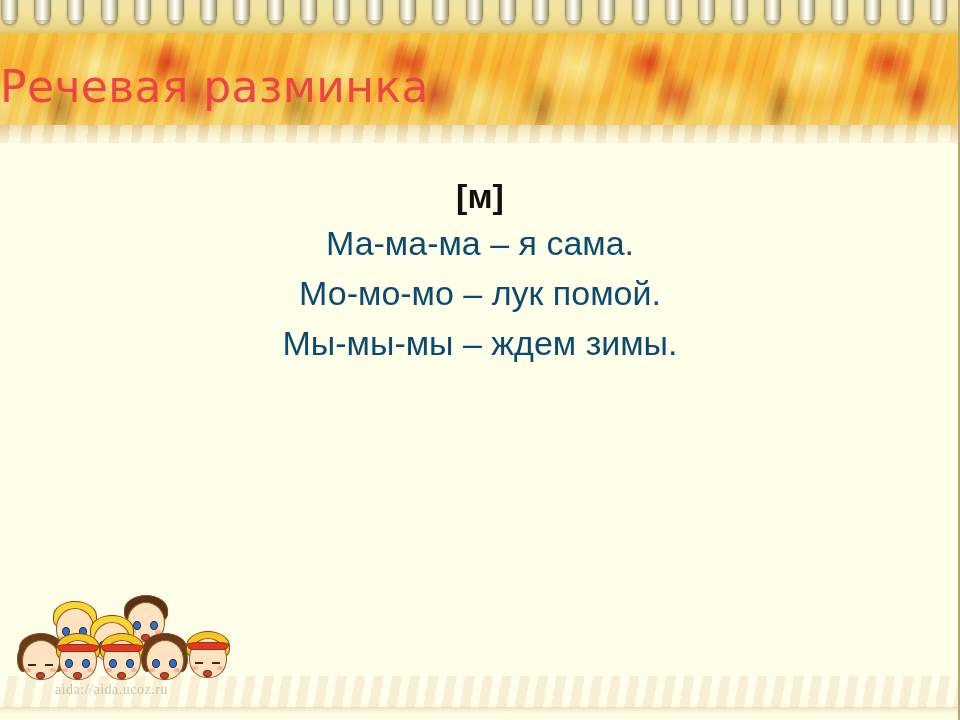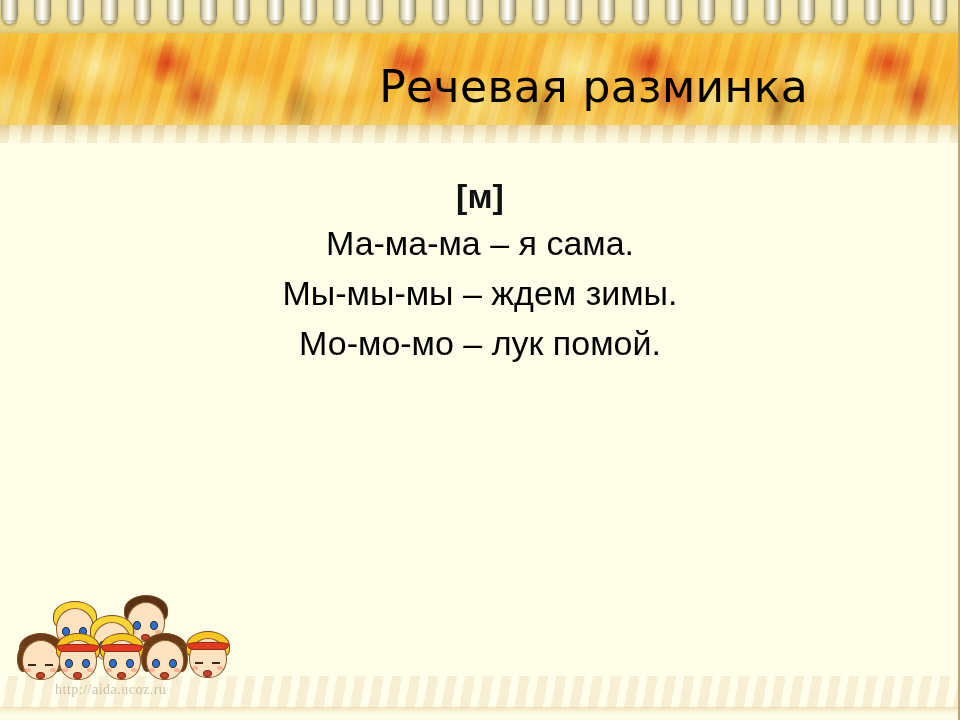--- a/index.html
+++ b/index.html
@@ -155,24 +155,24 @@
     width: 960px; height: 40px;
     background: linear-gradient(to bottom, rgba(255,255,233,0) 0%, rgba(255,255,233,0.55) 55%, #FFFFE9 100%);
   }
 
   
   .slide-title {
     position: absolute;
     left: 0;
     top: 61px;
     width: 808px;
-    text-align: right;
+    text-align: left;
     font-size: 44px;
     line-height: 52px;
-    color: #000000;
+    color: #ef4444;
     font-family: "DejaVu Sans", sans-serif;
     font-weight: 400;
     letter-spacing: 0.4px;
     z-index: 20;
     white-space: nowrap;
   }
 
   
   .body-block {
     position: absolute;
@@ -185,21 +185,21 @@
   .phoneme {
     font-size: 34px;
     line-height: 44px;
     font-weight: 700;
     color: #111111;
     font-family: "Liberation Sans", sans-serif;
   }
   .drill-line {
     font-size: 34px;
     line-height: 50px;
-    color: #000000;
+    color: #0c4a6e;
     font-family: "Liberation Sans", sans-serif;
     white-space: nowrap;
   }
 
   
   .kids {
     position: absolute;
     left: 18px;
     bottom: 36px;
     width: 240px;
@@ -391,22 +391,22 @@
 
     <div class="reflection"></div>
   </div>
 
   <div class="slide-title">Речевая разминка</div>
 
   <div class="body-block">
     <div class="phoneme">[м]</div>
 
     <div class="drill-line">Ма-ма-ма – я сама.</div>
+    <div class="drill-line">Мо-мо-мо – лук помой.</div>
     <div class="drill-line">Мы-мы-мы – ждем зимы.</div>
-    <div class="drill-line">Мо-мо-мо – лук помой.</div>
   </div>
 
   <div class="kids" id="kids-cluster">
       <div class="kid" style="left: 34.1px; top: 2px;">
         <div class="hair hair-blonde"></div>
         <div class="head"></div>
         <div class="eye l"></div>
         <div class="eye r"></div>
         <div class="cheek l"></div>
         <div class="cheek r"></div>
@@ -477,21 +477,21 @@
         <div class="head"></div>
         <div class="band"></div>
         <div class="eye l closed"></div>
         <div class="eye r closed"></div>
         <div class="cheek l"></div>
         <div class="cheek r"></div>
         <div class="mouth"></div>
       </div>
     </div>
 
-  <div class="watermark">http://aida.ucoz.ru</div>
+  <div class="watermark">aida://aida.ucoz.ru</div>
 
   <div class="footer-band">
     <div class="footer-leaves">
       <div class="grain"></div>
     </div>
     <div class="footer-reflect"></div>
   </div>
 
   <div class="page-border"></div>
 </div>

